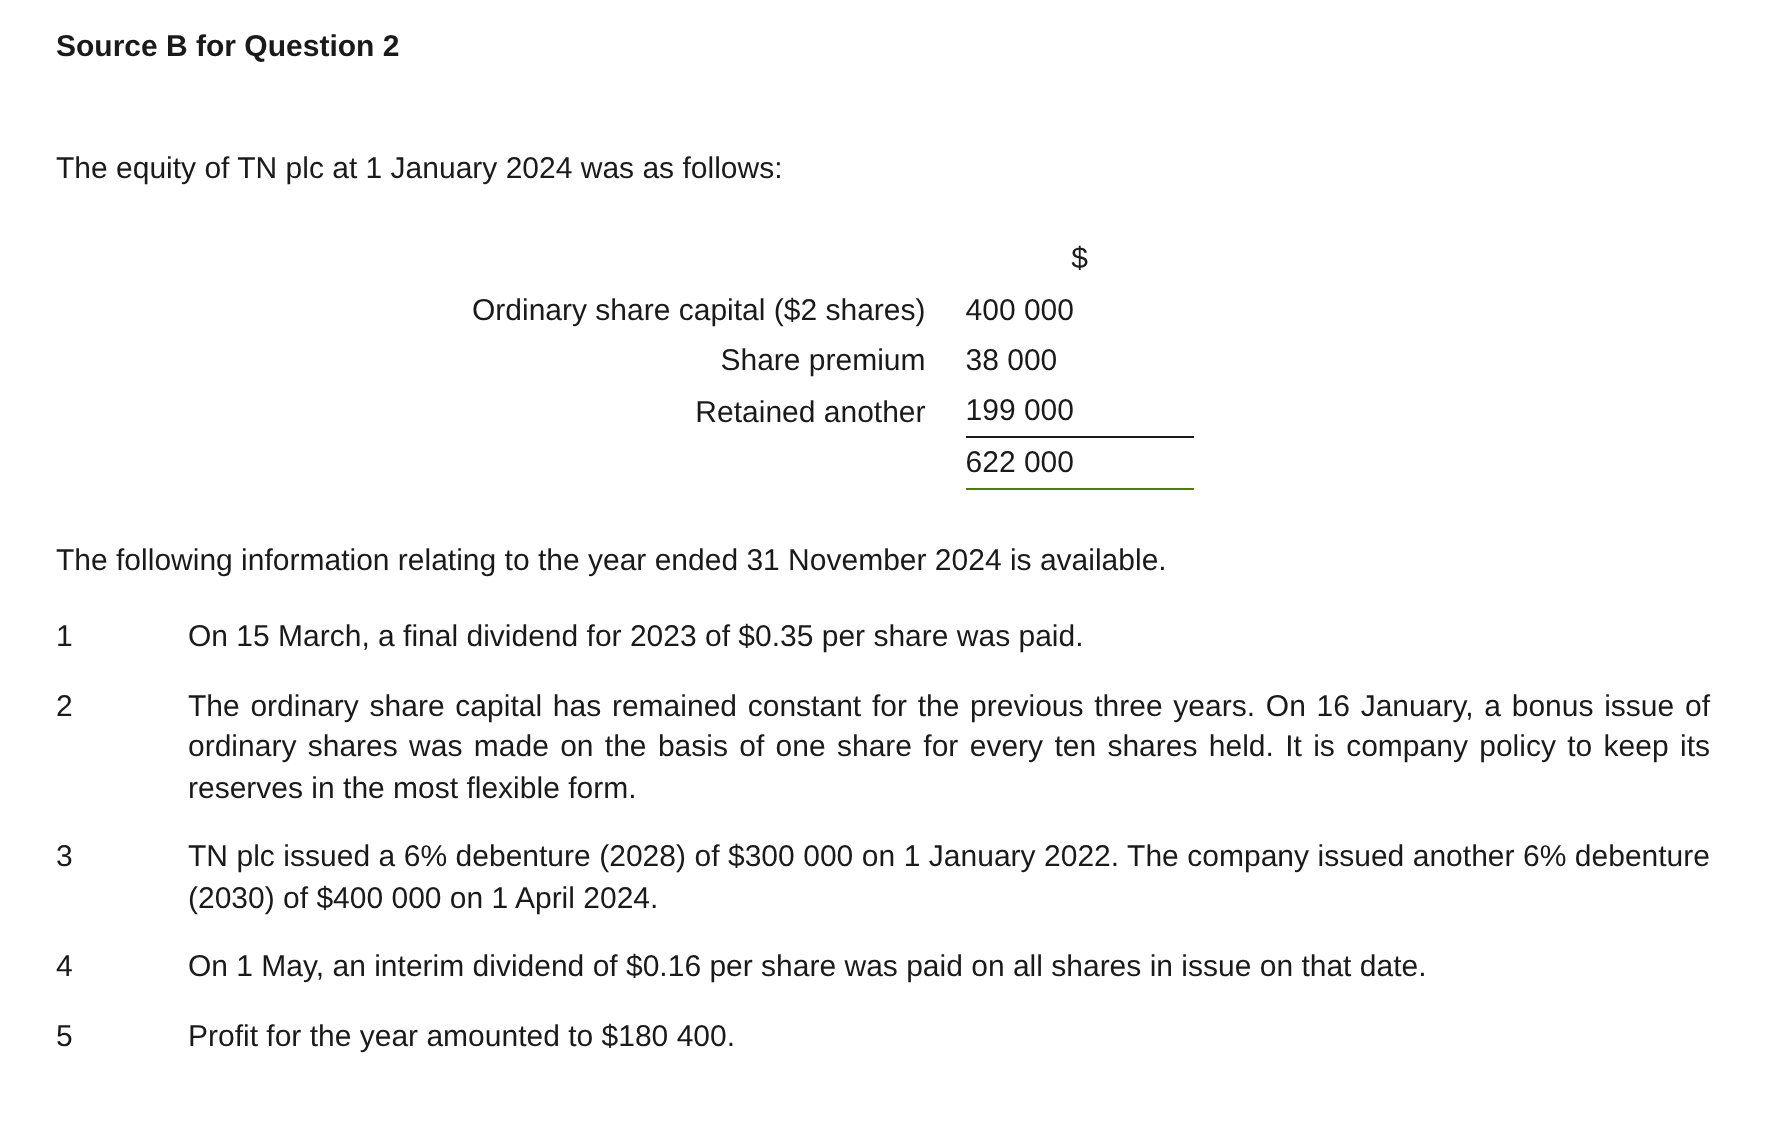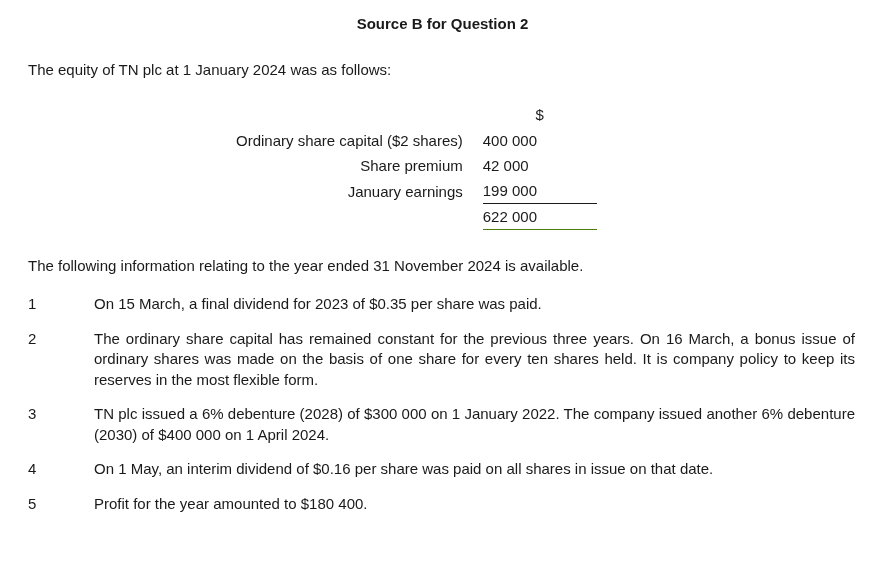--- a/index.html
+++ b/index.html
@@ -20,24 +20,23 @@
     width: 885px;
     height: 573px;
     box-sizing: border-box;
     padding: 14px 28px 0 28px;
   }
   .heading {
     font-weight: bold;
     font-size: 15px;
     margin: 0 0 0 0;
     line-height: 20px;
-    text-align: center;
   }
   .intro {
-    margin-top: 26px;
+    margin-top: 41px;
     font-size: 15px;
     line-height: 20px;
   }
   .equity-table {
     margin-top: 24px;
     margin-left: 208px;
     border-collapse: collapse;
   }
   .equity-table td {
     padding: 0;
@@ -109,45 +108,45 @@
         <tr>
       <td class="label"></td>
       <td class="currency">$</td>
     </tr>
     <tr>
       <td class="label">Ordinary share capital ($2 shares)</td>
       <td class="amount">400 000</td>
     </tr>
     <tr>
       <td class="label">Share premium</td>
-      <td class="amount">42 000</td>
+      <td class="amount">38 000</td>
     </tr>
     <tr class="row-underline">
-      <td class="label">January earnings</td>
+      <td class="label">Retained another</td>
       <td class="amount">199 000</td>
     </tr>
     <tr class="row-total">
       <td class="label"></td>
       <td class="amount">622 000</td>
     </tr>
   </tbody>
     </table>
 
   <div class="following">The following information relating to the year ended 31 November 2024 is available.</div>
 
   <div class="notes">
 
     <div class="note">
       <div class="note-num">1</div>
       <div class="note-text">On 15 March, a final dividend for 2023 of $0.35 per share was paid.</div>
     </div>
 
     <div class="note">
       <div class="note-num">2</div>
-      <div class="note-text">The ordinary share capital has remained constant for the previous three years. On 16 March, a bonus issue of ordinary shares was made on the basis of one share for every ten shares held. It is company policy to keep its reserves in the most flexible form.</div>
+      <div class="note-text">The ordinary share capital has remained constant for the previous three years. On 16 January, a bonus issue of ordinary shares was made on the basis of one share for every ten shares held. It is company policy to keep its reserves in the most flexible form.</div>
     </div>
 
     <div class="note">
       <div class="note-num">3</div>
       <div class="note-text">TN plc issued a 6% debenture (2028) of $300 000 on 1 January 2022. The company issued another 6% debenture (2030) of $400 000 on 1 April 2024.</div>
     </div>
 
     <div class="note">
       <div class="note-num">4</div>
       <div class="note-text">On 1 May, an interim dividend of $0.16 per share was paid on all shares in issue on that date.</div>

